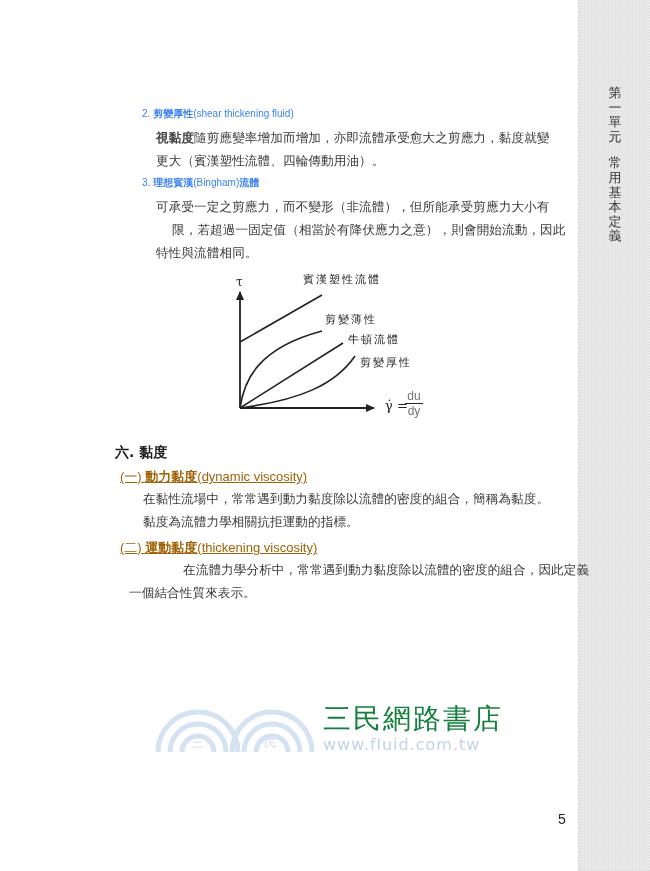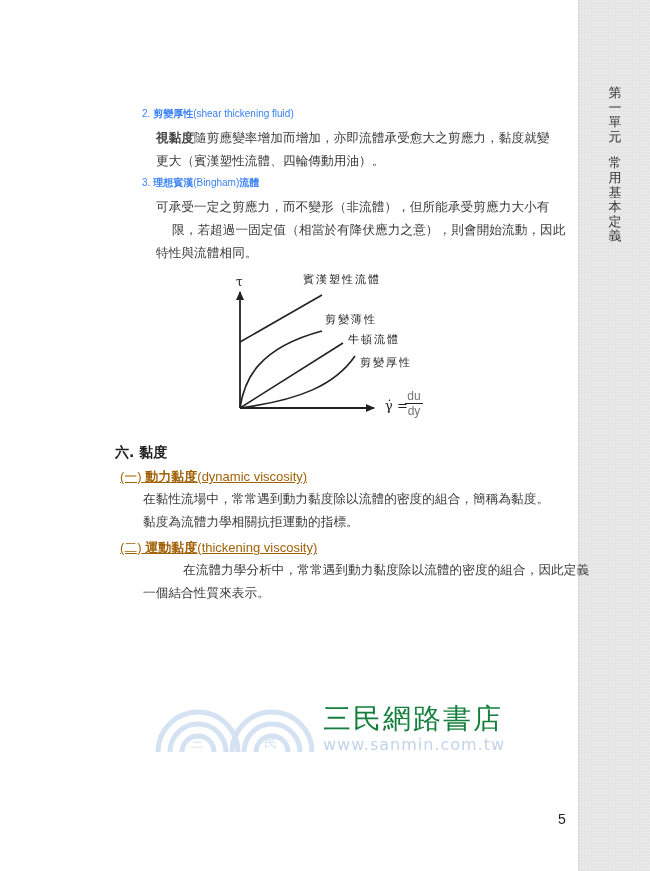--- a/index.html
+++ b/index.html
@@ -135,30 +135,30 @@
   <b>動力黏度</b><span>(dynamic viscosity)</span>
 </div>
 <div class="abs body-text" style="left:143px; top:491px;">在黏性流場中，常常遇到動力黏度除以流體的密度的組合，簡稱為黏度。</div>
 <div class="abs body-text" style="left:143px; top:514px;">黏度為流體力學相關抗拒運動的指標。</div>
 
 <div class="abs sub" style="left:120px; top:539px;">
   <span>(二)</span>
   <b>運動黏度</b><span>(thickening viscosity)</span>
 </div>
 <div class="abs body-text" style="left:143px; top:562px;margin-left:40px;">在流體力學分析中，常常遇到動力黏度除以流體的密度的組合，因此定義</div>
-<div class="abs body-text" style="left:143px; top:585px;">一個結合性質來表示。</div>
+<div class="abs body-text" style="left:129px; top:585px;">一個結合性質來表示。</div>
 
 <svg class="abs" style="left:150px; top:690px;" width="170" height="65">
   <g fill="none" stroke="#d4e2f2" stroke-width="5">
     <path d="M8,62 A40,40 0 0 1 88,62"></path>
     <path d="M20,62 A28,28 0 0 1 76,62"></path>
     <path d="M32,62 A16,16 0 0 1 64,62"></path>
     <path d="M82,62 A40,40 0 0 1 162,62"></path>
     <path d="M94,62 A28,28 0 0 1 150,62"></path>
     <path d="M106,62 A16,16 0 0 1 138,62"></path>
   </g>
 </svg>
 <div class="abs wm-small" style="left:191px; top:734px;">三</div>
 <div class="abs wm-small" style="left:264px; top:734px;">民</div>
 <div class="abs wm-text" style="left:323px; top:700px;">三民網路書店</div>
-<div class="abs wm-url" style="left:323px; top:735px;">www.sanmin.com.tw</div>
+<div class="abs wm-url" style="left:323px; top:735px;">www.fluid.com.tw</div>
 
 <div class="abs page-num" style="left:558px; top:811px;">5</div>
 
 </body></html>

